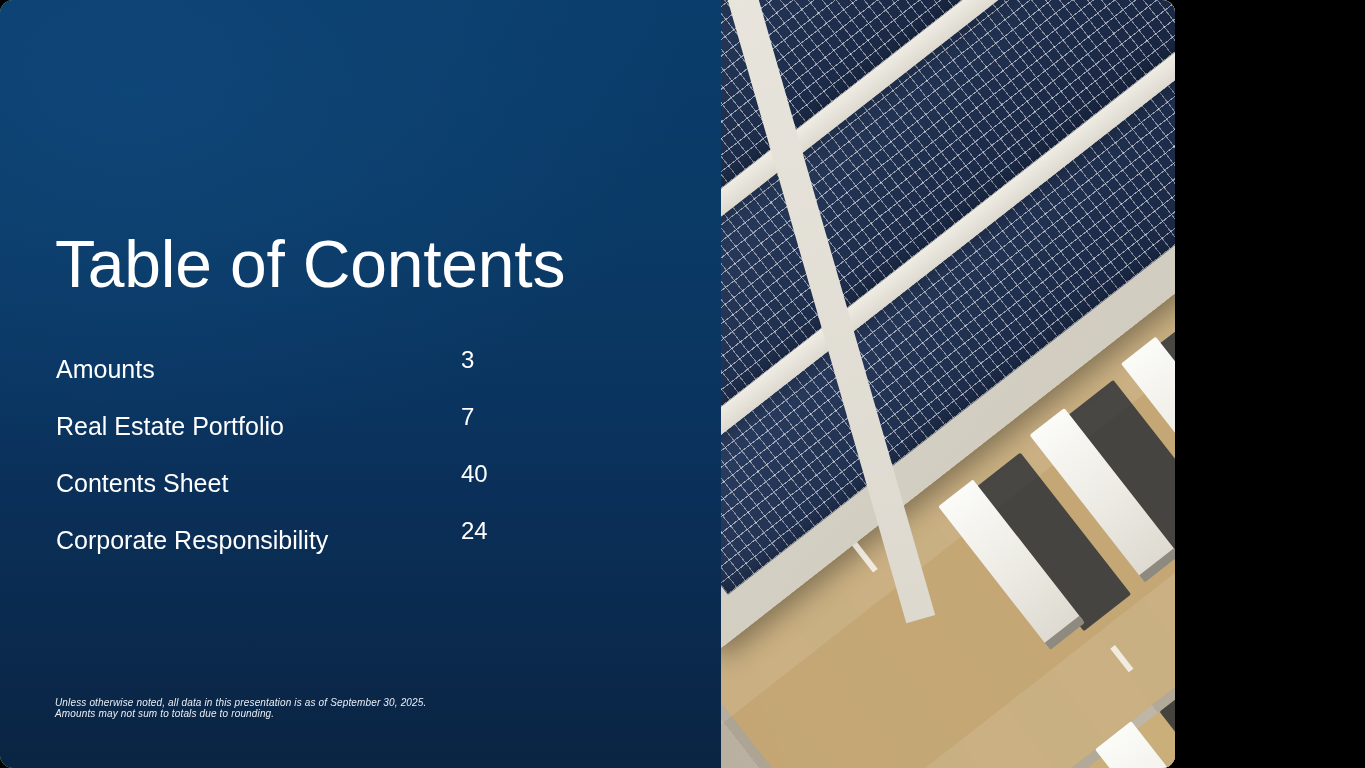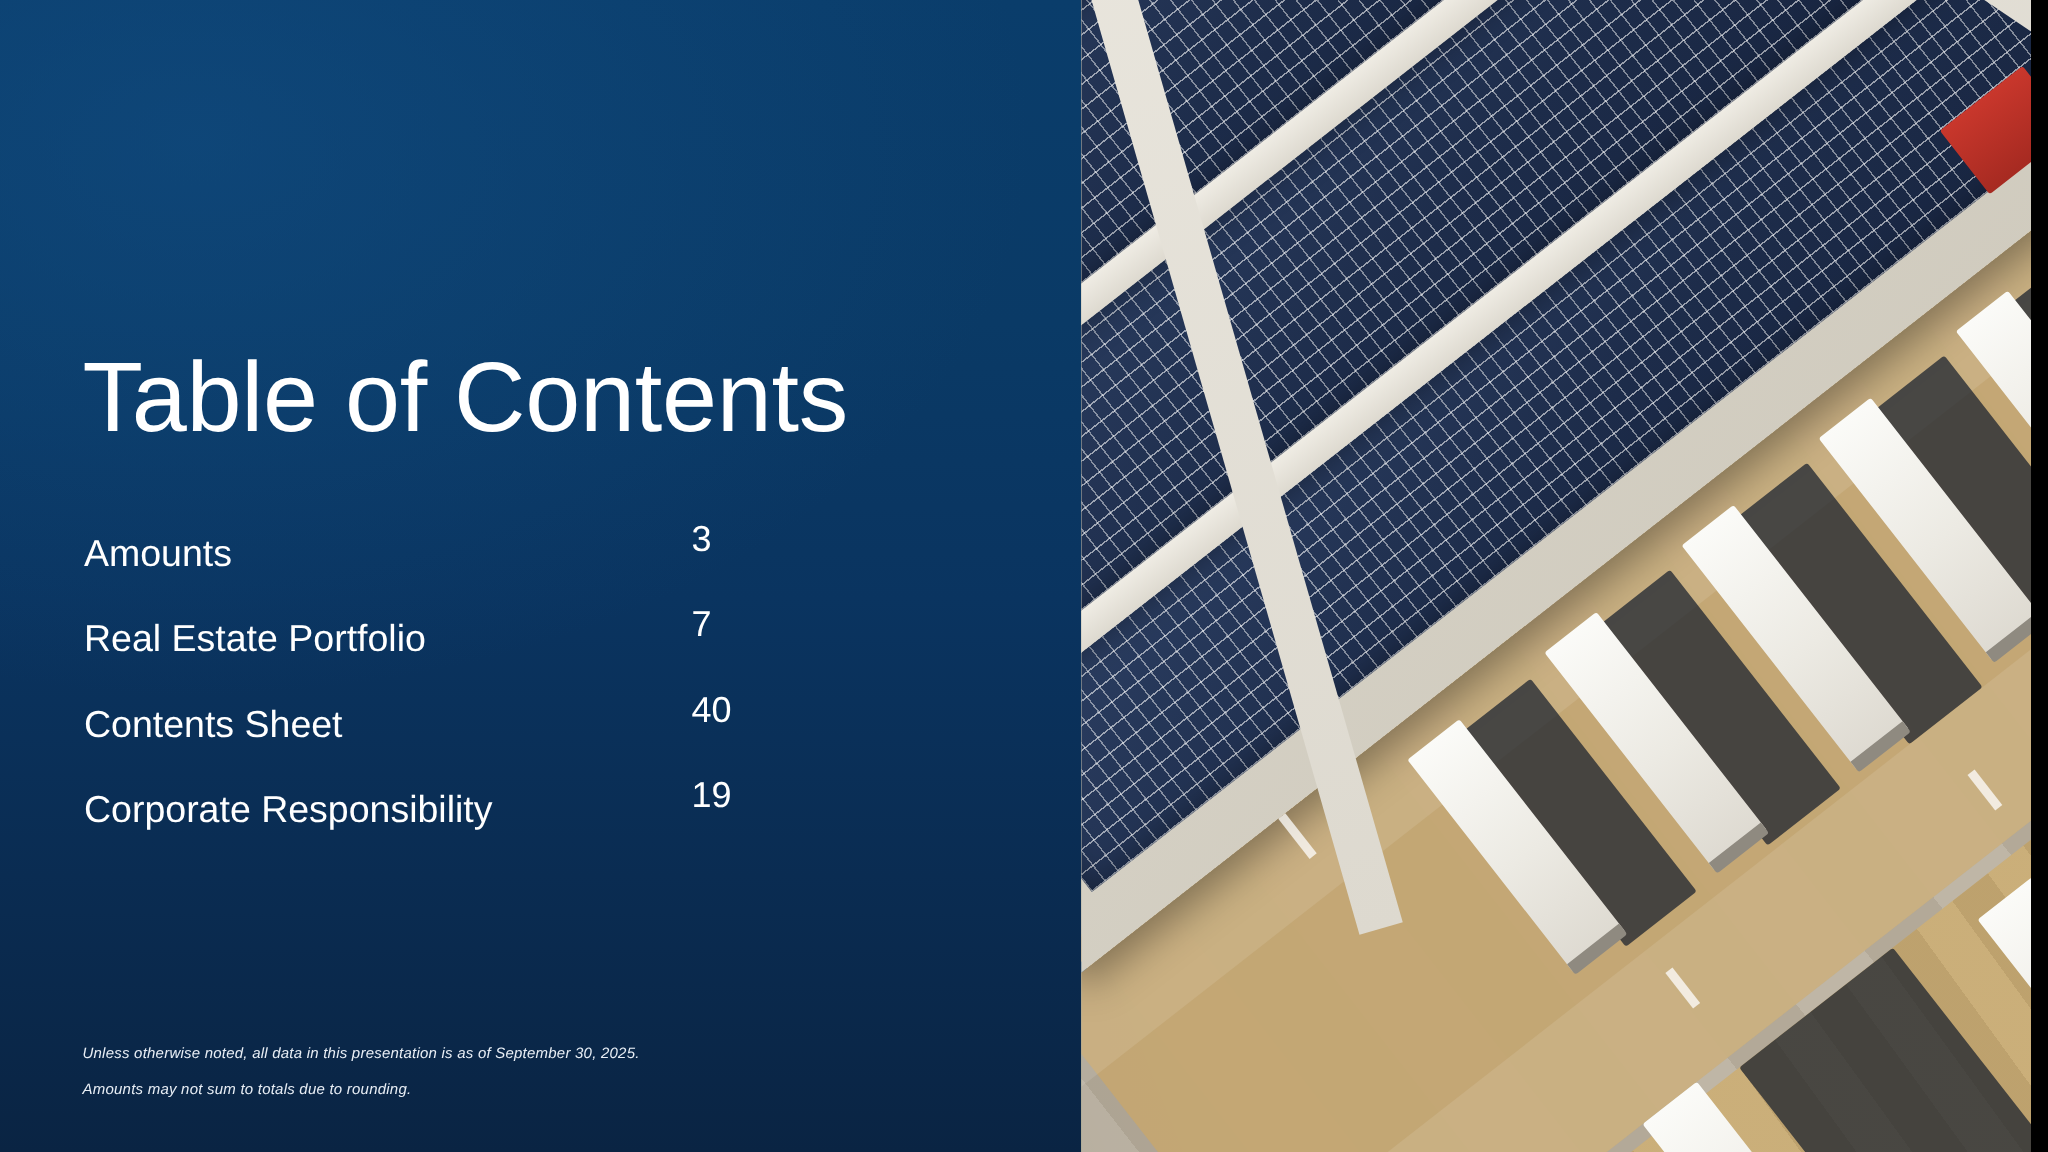--- a/index.html
+++ b/index.html
@@ -6,24 +6,25 @@
   html, body {
     margin: 0;
     padding: 0;
     background: #000;
   }
   body {
     font-family: "Liberation Sans", sans-serif;
   }
   .slide {
     position: relative;
-    width: 1354px;
+    width: 1175px;
     height: 768px;
     overflow: hidden;
     background: #bef264;
+    border-radius: 13px;
   }
 
   
   .left-panel {
     position: absolute;
     left: 0;
     top: 0;
     width: 721px;
     height: 768px;
     background:
@@ -84,21 +85,21 @@
   }
   .footnote {
     font-size: 10px;
     font-style: italic;
     font-weight: 400;
     color: #e8eef5;
     letter-spacing: 0.15px;
     line-height: 1.0;
     white-space: nowrap;
   }
-  .footnote.second { margin-top: 14px; }
+  .footnote.second { margin-top: 1px; }
 
   
   .photo {
     position: absolute;
     left: 721px;
     top: 0;
     width: 644px;
     height: 768px;
     overflow: hidden;
     background: #b9b0a2;
@@ -252,21 +253,21 @@
         <span class="toc-page">7</span>
       </div>
 
       <div class="toc-row">
         <span class="toc-label">Contents Sheet</span>
         <span class="toc-page">40</span>
       </div>
 
       <div class="toc-row">
         <span class="toc-label">Corporate Responsibility</span>
-        <span class="toc-page">19</span>
+        <span class="toc-page">24</span>
       </div>
 
     </div>
 
     <div class="footnotes">
       <div class="footnote">Unless otherwise noted, all data in this presentation is as of September 30, 2025.</div>
       <div class="footnote second">Amounts may not sum to totals due to rounding.</div>
     </div>
 
   </div>

